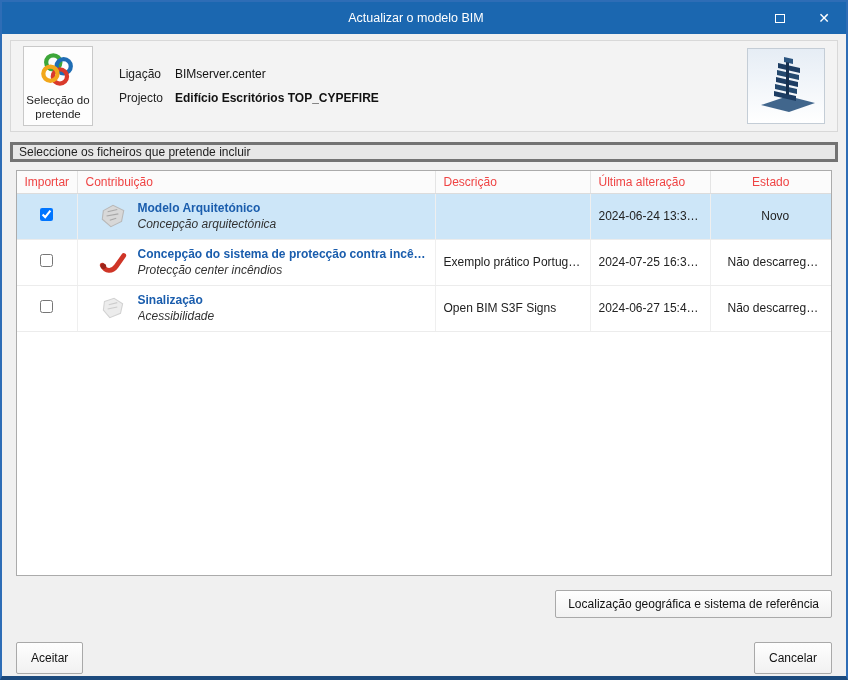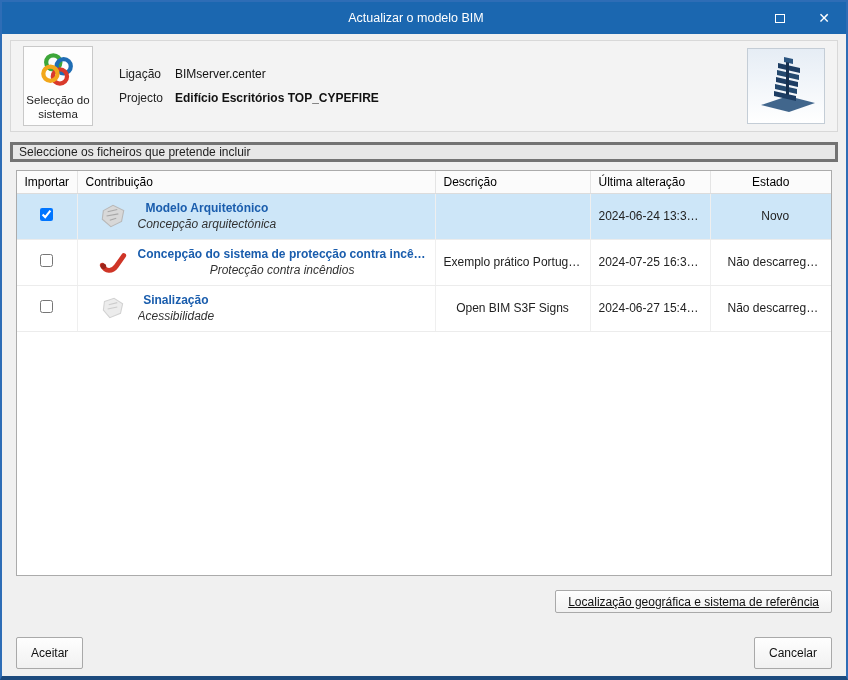--- a/index.html
+++ b/index.html
@@ -64,52 +64,52 @@
   }
 
   
   .table-wrap {
     margin: 8px 14px 0 14px; height: 406px;
     background: #ffffff; border: 1px solid #ababab;
     overflow: hidden;
   }
   table { border-collapse: collapse; width: 100%; table-layout: fixed; }
   thead th {
-    height: 22px; font-weight: normal; color: #000000;
+    height: 22px; font-weight: normal; color: #ef4444;
     background: #fbfbfb;
     border-right: 1px solid #e4e4e4; border-bottom: 1px solid #dcdcdc;
     text-align: left; padding: 0 8px; white-space: nowrap; overflow: hidden;
   }
   thead th.center { text-align: center; padding: 0 2px; }
   thead th:last-child { border-right: none; }
   tbody td {
     height: 46px; border-right: 1px solid #efefef; border-bottom: 1px solid #ececec;
     padding: 0 8px; white-space: nowrap; overflow: hidden; text-overflow: ellipsis;
-    vertical-align: middle; color: #222; text-align: center;
+    vertical-align: middle; color: #222;
   }
   tbody td:last-child { border-right: none; padding-left: 17px; }
   tr.selected td { background: #cde6f8; }
   .c-import { text-align: center; }
   .c-import input { width: 13px; height: 13px; }
   .contrib-flex { display: flex; align-items: center; gap: 10px; padding-left: 12px; }
   .row-icon { flex: 0 0 30px; width: 30px; height: 30px; display: inline-flex; }
   .contrib-text { display: flex; flex-direction: column; gap: 2px; overflow: hidden; }
   .contrib-name { color: #1a5dad; font-weight: bold; white-space: nowrap; overflow: hidden; text-overflow: ellipsis; }
   .contrib-sub { font-style: italic; color: #333; }
   .c-date, .c-status { text-align: center; }
 
   
   .loc-row { margin: 14px 14px 0 14px; display: flex; justify-content: flex-end; }
   .btn {
     font-family: inherit; font-size: 12px; color: #111;
     background: linear-gradient(#fefefe, #f1f1f1);
     border: 1px solid #a9a9a9; border-radius: 2px;
     padding: 3px 14px; height: 32px; cursor: pointer;
   }
-  .btn.tall { height: 23px; padding: 0 12px; text-decoration: underline; }
+  .btn.tall { height: 28px; padding: 0 12px; }
   .bottom-row { margin: 24px 14px 0 14px; display: flex; gap: 19px; align-items: center; }
   .bottom-row .spacer { flex: 1; }
 </style>
 </head>
 <body>
 
 <div class="window">
 
   <div class="titlebar">
     <div class="title">Actualizar o modelo BIM</div>
@@ -128,21 +128,21 @@
       <span>
         <svg width="38" height="36" viewBox="0 0 40 38">
           <g fill="none" stroke-width="4.5">
             <circle cx="15" cy="12" r="7.5" stroke="#3da639"></circle>
             <circle cx="26" cy="16" r="7.5" stroke="#1f6db4"></circle>
             <circle cx="22" cy="27" r="7.5" stroke="#d93a2b"></circle>
             <circle cx="12" cy="24" r="7.5" stroke="#f2a71b"></circle>
           </g>
         </svg>
       </span>
-      <span class="proj-btn-label">Selecção do sistema</span>
+      <span class="proj-btn-label">Selecção do pretende</span>
     </div>
     <div class="proj-info">
       <div class="info-row">
         <span class="info-label">Ligação</span>
         <span class="info-value">BIMserver.center</span>
       </div>
       <div class="info-row">
         <span class="info-label">Projecto</span>
         <span class="info-value bold">Edifício Escritórios TOP_CYPEFIRE</span>
       </div>
@@ -224,21 +224,21 @@
           <td>
             <div class="contrib-flex">
               <span class="row-icon">
                 <svg viewBox="0 0 28 28" width="30" height="30">
                   <path d="M4,17 C7,23 13,23.5 17,18 L24,8" fill="none" stroke="#cf3527" stroke-width="4.5" stroke-linecap="round"></path>
                   <circle cx="5" cy="18" r="2.6" fill="#9c241a"></circle>
                 </svg>
               </span>
               <span class="contrib-text">
                 <span class="contrib-name">Concepção do sistema de protecção contra incêndios</span>
-                <span class="contrib-sub">Protecção contra incêndios</span>
+                <span class="contrib-sub">Protecção center incêndios</span>
               </span>
             </div>
           </td>
           <td class="c-desc">Exemplo prático Portugal ...</td>
           <td class="c-date">2024-07-25 16:36:00</td>
           <td class="c-status">Não descarregado</td>
         </tr>
 
         <tr>
           <td class="c-import">

